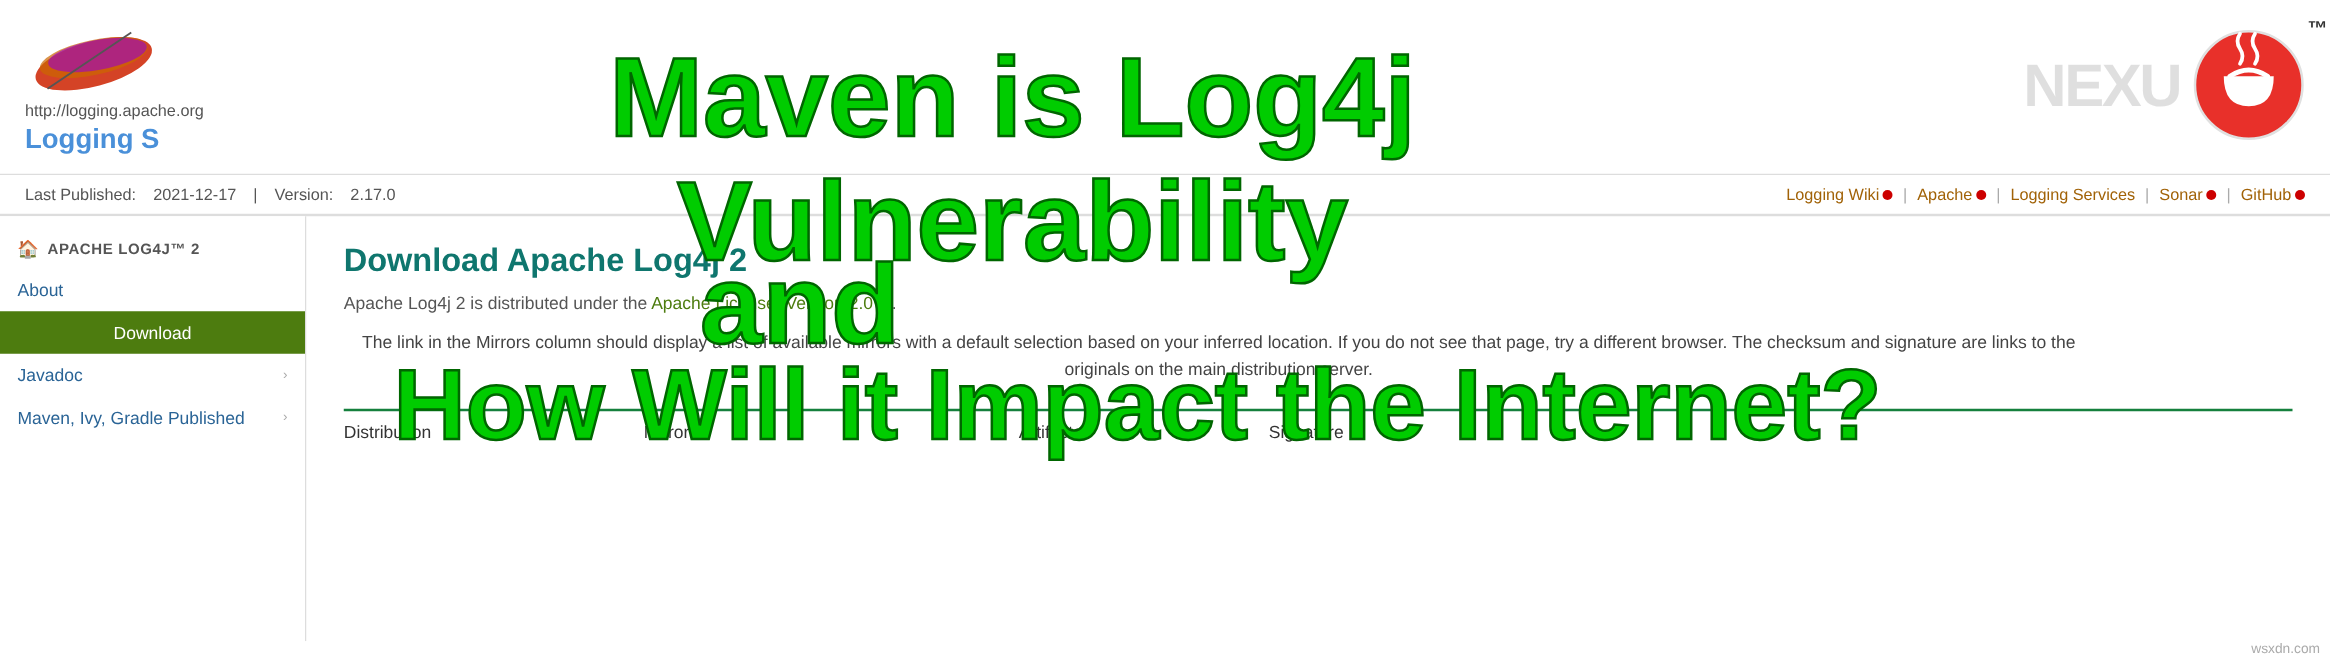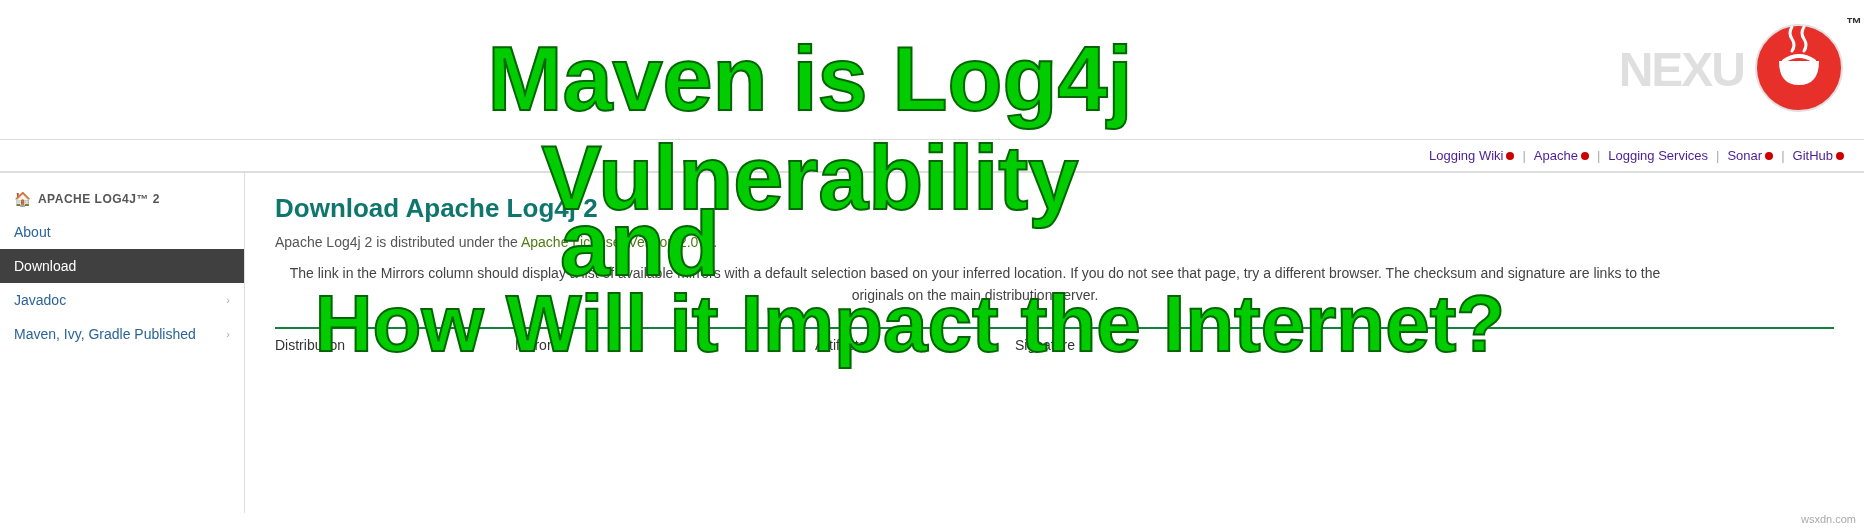--- a/index.html
+++ b/index.html
@@ -60,21 +60,21 @@
     .navbar-meta span {
       margin-right: 10px;
     }
     .navbar-links {
       margin-left: auto;
       display: flex;
       align-items: center;
       gap: 8px;
     }
     .navbar-link {
-      color: #4c1d95;
+      color: #a16207;
       text-decoration: none;
       cursor: pointer;
       display: flex;
       align-items: center;
       gap: 3px;
       justify-content: space-between;
     }
     .nav-separator {
       color: #aaa;
     }
@@ -118,22 +118,23 @@
       display: flex;
       align-items: center;
       justify-content: space-between;
       padding: 9px 14px;
       cursor: pointer;
       color: #2a6496;
       font-size: 14px;
       text-decoration: none;
     }
     .sidebar-item.active {
-      background: #404040;
+      background: #4d7c0f;
       color: #fff;
+      justify-content: center;
     }
     .sidebar-item .chevron {
       font-size: 11px;
       color: #aaa;
     }
     .sidebar-item-label { }
 
     
     .content {
       flex: 1;
@@ -221,20 +222,31 @@
     
     .sonar-svg {
       width: 90px;
       height: 90px;
     }
   </style>
 </head>
 <body>
 
 <div class="header">
+  <div class="header-logo">
+    <svg class="feather-svg" viewBox="0 0 110 65">
+
+      <ellipse cx="55" cy="35" rx="48" ry="18" fill="#cc2200" opacity="0.85" transform="rotate(-15,55,35)"></ellipse>
+      <ellipse cx="55" cy="30" rx="44" ry="14" fill="#cc6600" opacity="0.7" transform="rotate(-12,55,30)"></ellipse>
+      <ellipse cx="58" cy="28" rx="40" ry="12" fill="#9900cc" opacity="0.6" transform="rotate(-10,58,28)"></ellipse>
+      <line x1="18" y1="55" x2="85" y2="10" stroke="#555" stroke-width="1.5"></line>
+    </svg>
+    <div class="logo-url">http://logging.apache.org</div>
+    <div class="logo-title">Logging S</div>
+  </div>
   <div class="header-right">
 
     <div style="font-size:48px;font-weight:900;color:#333;letter-spacing:-2px;margin-right:10px;opacity:0.15;">NEXU</div>
     <div style="position:relative;">
       <span class="tm-mark">™</span>
       
       <svg class="sonar-svg" viewBox="0 0 90 90">
         <circle cx="45" cy="45" r="43" fill="#e8302a"></circle>
         <circle cx="45" cy="45" r="43" fill="none" stroke="#e0e0e0" stroke-width="2"></circle>
 
@@ -242,20 +254,27 @@
         <path d="M30,38 Q45,28 60,38" fill="none" stroke="white" stroke-width="4" stroke-linecap="round"></path>
 
         <path d="M38,28 Q42,22 38,16 Q34,10 38,4" fill="none" stroke="white" stroke-width="3" stroke-linecap="round"></path>
         <path d="M50,28 Q54,22 50,16 Q46,10 50,4" fill="none" stroke="white" stroke-width="3" stroke-linecap="round"></path>
       </svg>
     </div>
   </div>
 </div>
 
 <div class="navbar">
+  <div class="navbar-meta">
+    <span>Last Published:</span>
+    <span>2021-12-17</span>
+    <span>|</span>
+    <span>Version:</span>
+    <span>2.17.0</span>
+  </div>
   <div class="navbar-links">
     <a class="navbar-link">
       <span>Logging Wiki</span>
       <span class="red-dot"></span>
     </a>
     <span class="nav-separator">|</span>
     <a class="navbar-link">
       <span>Apache</span>
       <span class="red-dot"></span>
     </a>

